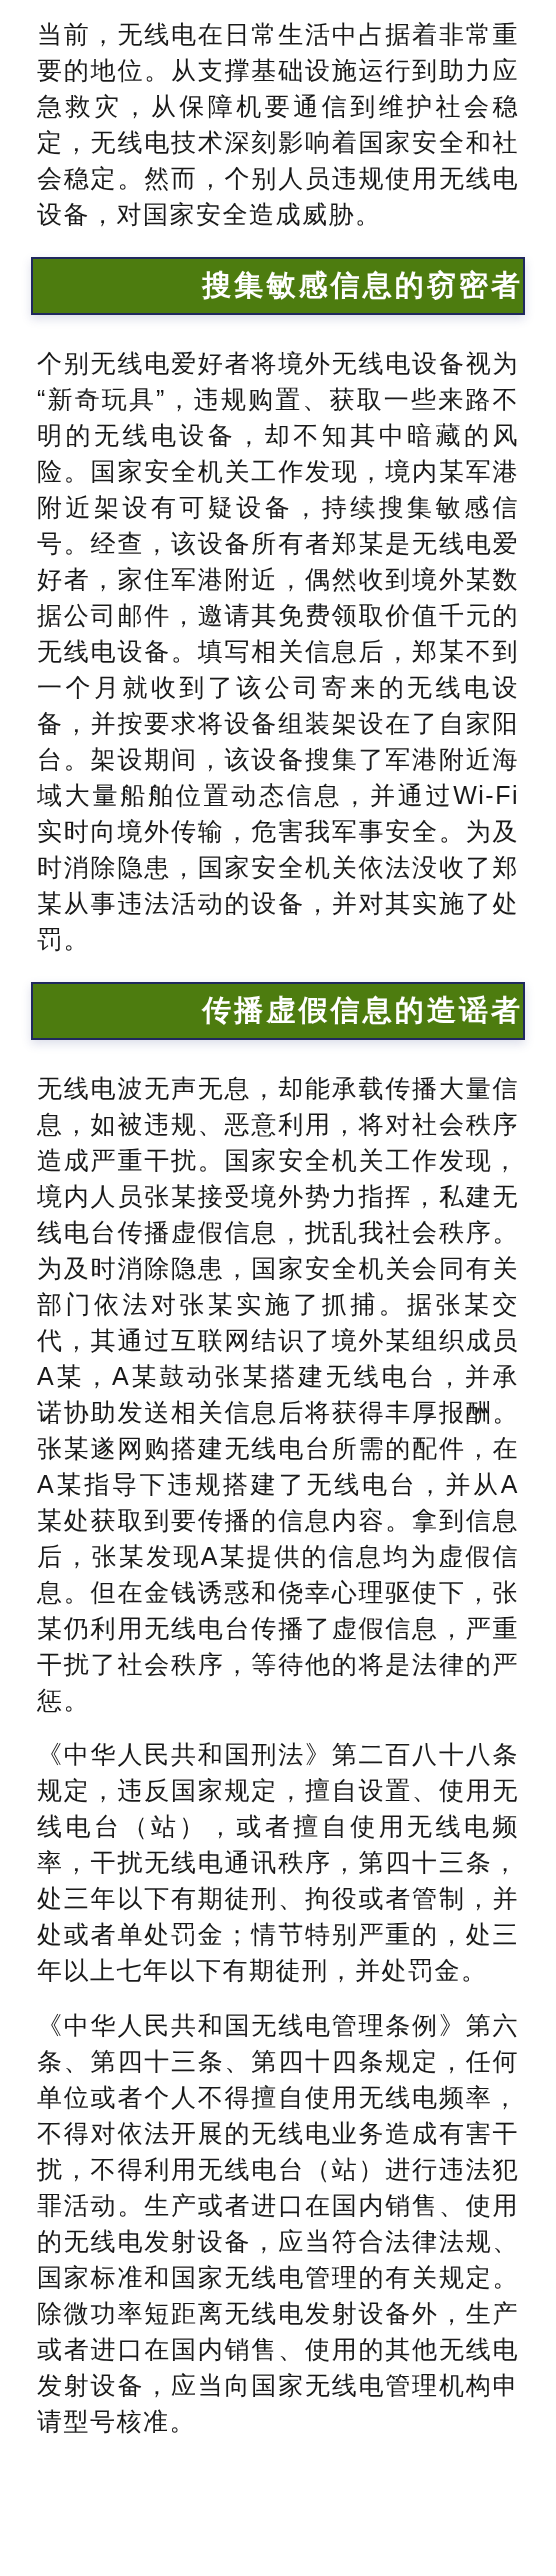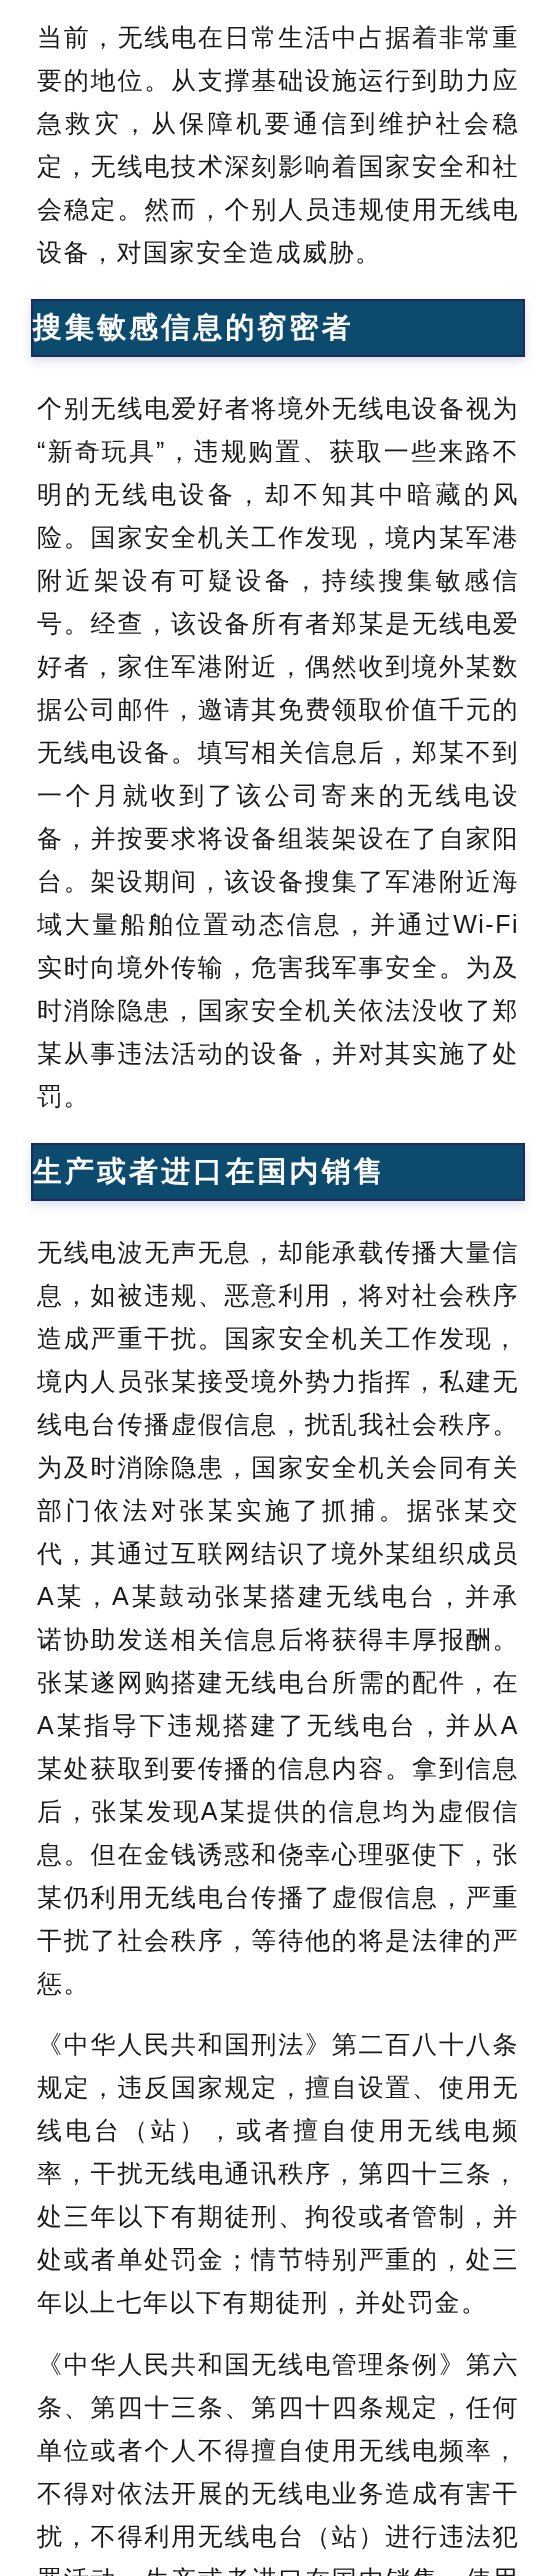--- a/index.html
+++ b/index.html
@@ -10,37 +10,37 @@
   }
   .page {
     box-sizing: border-box;
     width: 556px;
     min-height: 3130px;
     padding: 15.5px 37px 20.6px;
     background: #ffffff;
   }
   .para {
     font-size: 25px;
-    line-height: 43px;
+    line-height: 36px;
     letter-spacing: 1.5px;
     color: #191919;
     text-align: justify;
     text-justify: inter-ideograph;
     margin: 0 0 18.5px 0;
     word-break: break-word;
   }
   .banner {
     height: 54px;
     margin: 25px -6.2px 30px;
-    background: #0c4a6e;
+    background: #4d7c0f;
     border: 2.1px solid #20295e;
     box-shadow: 0 4.1px 9.3px rgba(60, 70, 140, 0.18);
     display: flex;
     align-items: center;
-    justify-content: flex-start;
+    justify-content: flex-end;
   }
   .banner-text {
     color: #ffffff;
     font-size: 29px;
     font-weight: bold;
     letter-spacing: 3.1px;
     white-space: nowrap;
   }
   section { margin: 0; }
 </style>
@@ -53,21 +53,21 @@
 
   <section>
     <div class="banner">
       <span class="banner-text">搜集敏感信息的窃密者</span>
     </div>
     <p class="para">个别无线电爱好者将境外无线电设备视为“新奇玩具”，违规购置、获取一些来路不明的无线电设备，却不知其中暗藏的风险。国家安全机关工作发现，境内某军港附近架设有可疑设备，持续搜集敏感信号。经查，该设备所有者郑某是无线电爱好者，家住军港附近，偶然收到境外某数据公司邮件，邀请其免费领取价值千元的无线电设备。填写相关信息后，郑某不到一个月就收到了该公司寄来的无线电设备，并按要求将设备组装架设在了自家阳台。架设期间，该设备搜集了军港附近海域大量船舶位置动态信息，并通过Wi-Fi实时向境外传输，危害我军事安全。为及时消除隐患，国家安全机关依法没收了郑某从事违法活动的设备，并对其实施了处罚。</p>
   </section>
 
   <section>
     <div class="banner">
-      <span class="banner-text">生产或者进口在国内销售</span>
+      <span class="banner-text">传播虚假信息的造谣者</span>
     </div>
     <p class="para">无线电波无声无息，却能承载传播大量信息，如被违规、恶意利用，将对社会秩序造成严重干扰。国家安全机关工作发现，境内人员张某接受境外势力指挥，私建无线电台传播虚假信息，扰乱我社会秩序。为及时消除隐患，国家安全机关会同有关部门依法对张某实施了抓捕。据张某交代，其通过互联网结识了境外某组织成员A某，A某鼓动张某搭建无线电台，并承诺协助发送相关信息后将获得丰厚报酬。张某遂网购搭建无线电台所需的配件，在A某指导下违规搭建了无线电台，并从A某处获取到要传播的信息内容。拿到信息后，张某发现A某提供的信息均为虚假信息。但在金钱诱惑和侥幸心理驱使下，张某仍利用无线电台传播了虚假信息，严重干扰了社会秩序，等待他的将是法律的严惩。</p>
   </section>
 
   <section>
     <p class="para">《中华人民共和国刑法》第二百八十八条规定，违反国家规定，擅自设置、使用无线电台（站），或者擅自使用无线电频率，干扰无线电通讯秩序，第四十三条，处三年以下有期徒刑、拘役或者管制，并处或者单处罚金；情节特别严重的，处三年以上七年以下有期徒刑，并处罚金。</p>
     <p class="para">《中华人民共和国无线电管理条例》第六条、第四十三条、第四十四条规定，任何单位或者个人不得擅自使用无线电频率，不得对依法开展的无线电业务造成有害干扰，不得利用无线电台（站）进行违法犯罪活动。生产或者进口在国内销售、使用的无线电发射设备，应当符合法律法规、国家标准和国家无线电管理的有关规定。除微功率短距离无线电发射设备外，生产或者进口在国内销售、使用的其他无线电发射设备，应当向国家无线电管理机构申请型号核准。</p>
 
   </section>
 

